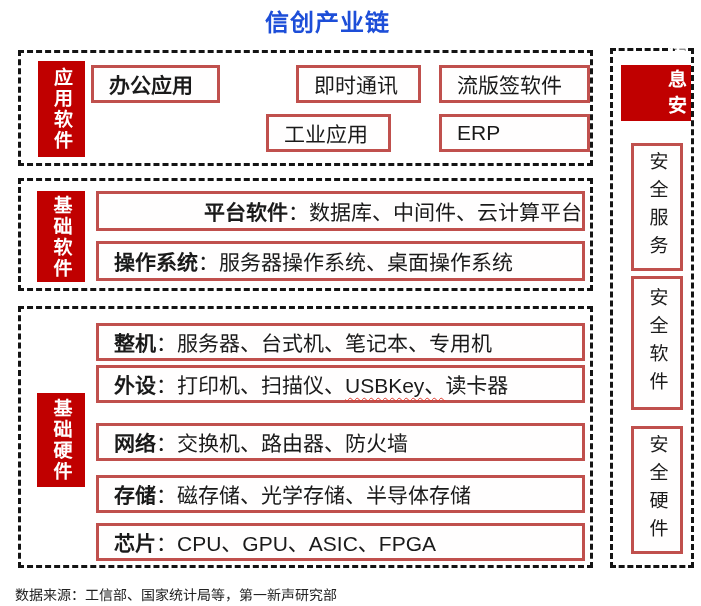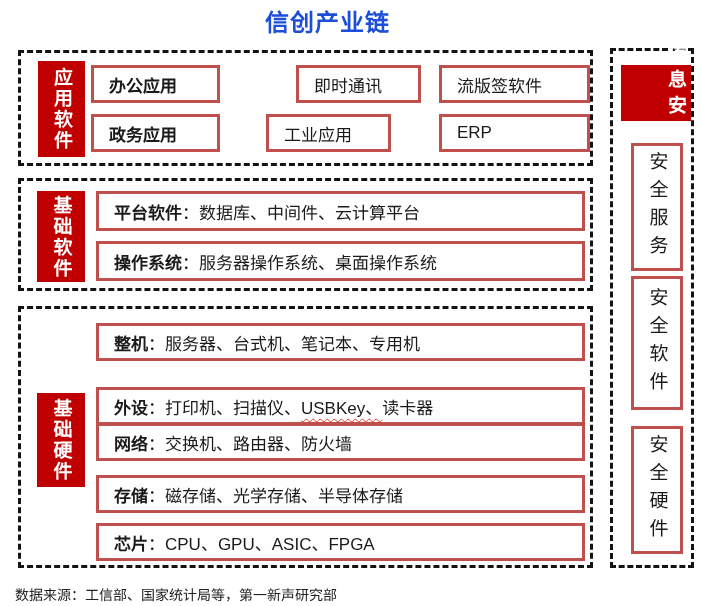--- a/index.html
+++ b/index.html
@@ -51,42 +51,42 @@
   .lbl-app  { left: 17px; top: 8px;  width: 47px; height: 96px; }
   .lbl-soft { left: 16px; top: 10px; width: 48px; height: 91px; }
   .lbl-hard { left: 16px; top: 84px; width: 48px; height: 94px; }
 
   .rbox {
     position: absolute;
     border: 3px solid #C0504D;
     background: #fffefe;
     display: flex;
     align-items: center;
-    font-size: 17px;
+    font-size: 21px;
     padding-left: 15px;
     white-space: nowrap;
   }
   .rbox.bold { font-weight: bold; }
 
   
   .b-r1c1 { left: 70px;  top: 12px; width: 129px; height: 38px; }
   .b-r2c1 { left: 70px;  top: 61px; width: 129px; height: 38px; }
   .b-r1c2 { left: 245px; top: 12px; width: 125px; height: 38px; margin-left: 30px; }
   .b-r2c2 { left: 245px; top: 61px; width: 125px; height: 38px; }
   .b-r1c3 { left: 418px; top: 12px; width: 151px; height: 38px; }
   .b-r2c3 { left: 418px; top: 61px; width: 151px; height: 38px; }
 
   
-  .r-soft1 { left: 75px; top: 10px; width: 489px; height: 40px; }
+  .r-soft1 { left: 75px; top: 10px; width: 489px; height: 40px; justify-content: flex-end; }
   .r-soft2 { left: 75px; top: 60px; width: 489px; height: 40px; }
 
   
   .r-hw { left: 75px; width: 489px; height: 38px; }
   .r-hw0 { top: 14px; }
-  .r-hw1 { top: 78px; }
+  .r-hw1 { top: 56px; }
   .r-hw2 { top: 114px; }
   .r-hw3 { top: 166px; }
   .r-hw4 { top: 214px; }
 
   .row-label { font-weight: bold; }
   .wavy {
     text-decoration-line: underline;
     text-decoration-style: wavy;
     text-decoration-color: #e2392b;
     text-decoration-thickness: 1px;
@@ -146,21 +146,20 @@
 </head>
 <body>
 
 <div class="canvas">
 
   <div class="title">信创产业链</div>
 
   <div class="dashed-section sec-app">
     <div class="red-vlabel lbl-app">应用软件</div>
     <div class="rbox bold b-r1c1">办公应用</div>
-    <div class="rbox bold b-r2c1">政务应用</div>
     <div class="rbox b-r1c2">即时通讯</div>
     <div class="rbox b-r2c2">工业应用</div>
     <div class="rbox b-r1c3">流版签软件</div>
     <div class="rbox b-r2c3">ERP</div>
   </div>
 
   <div class="dashed-section sec-soft">
     <div class="red-vlabel lbl-soft">基础软件</div>
     <div class="rbox r-soft1">
       <span class="row-label">平台软件</span>

